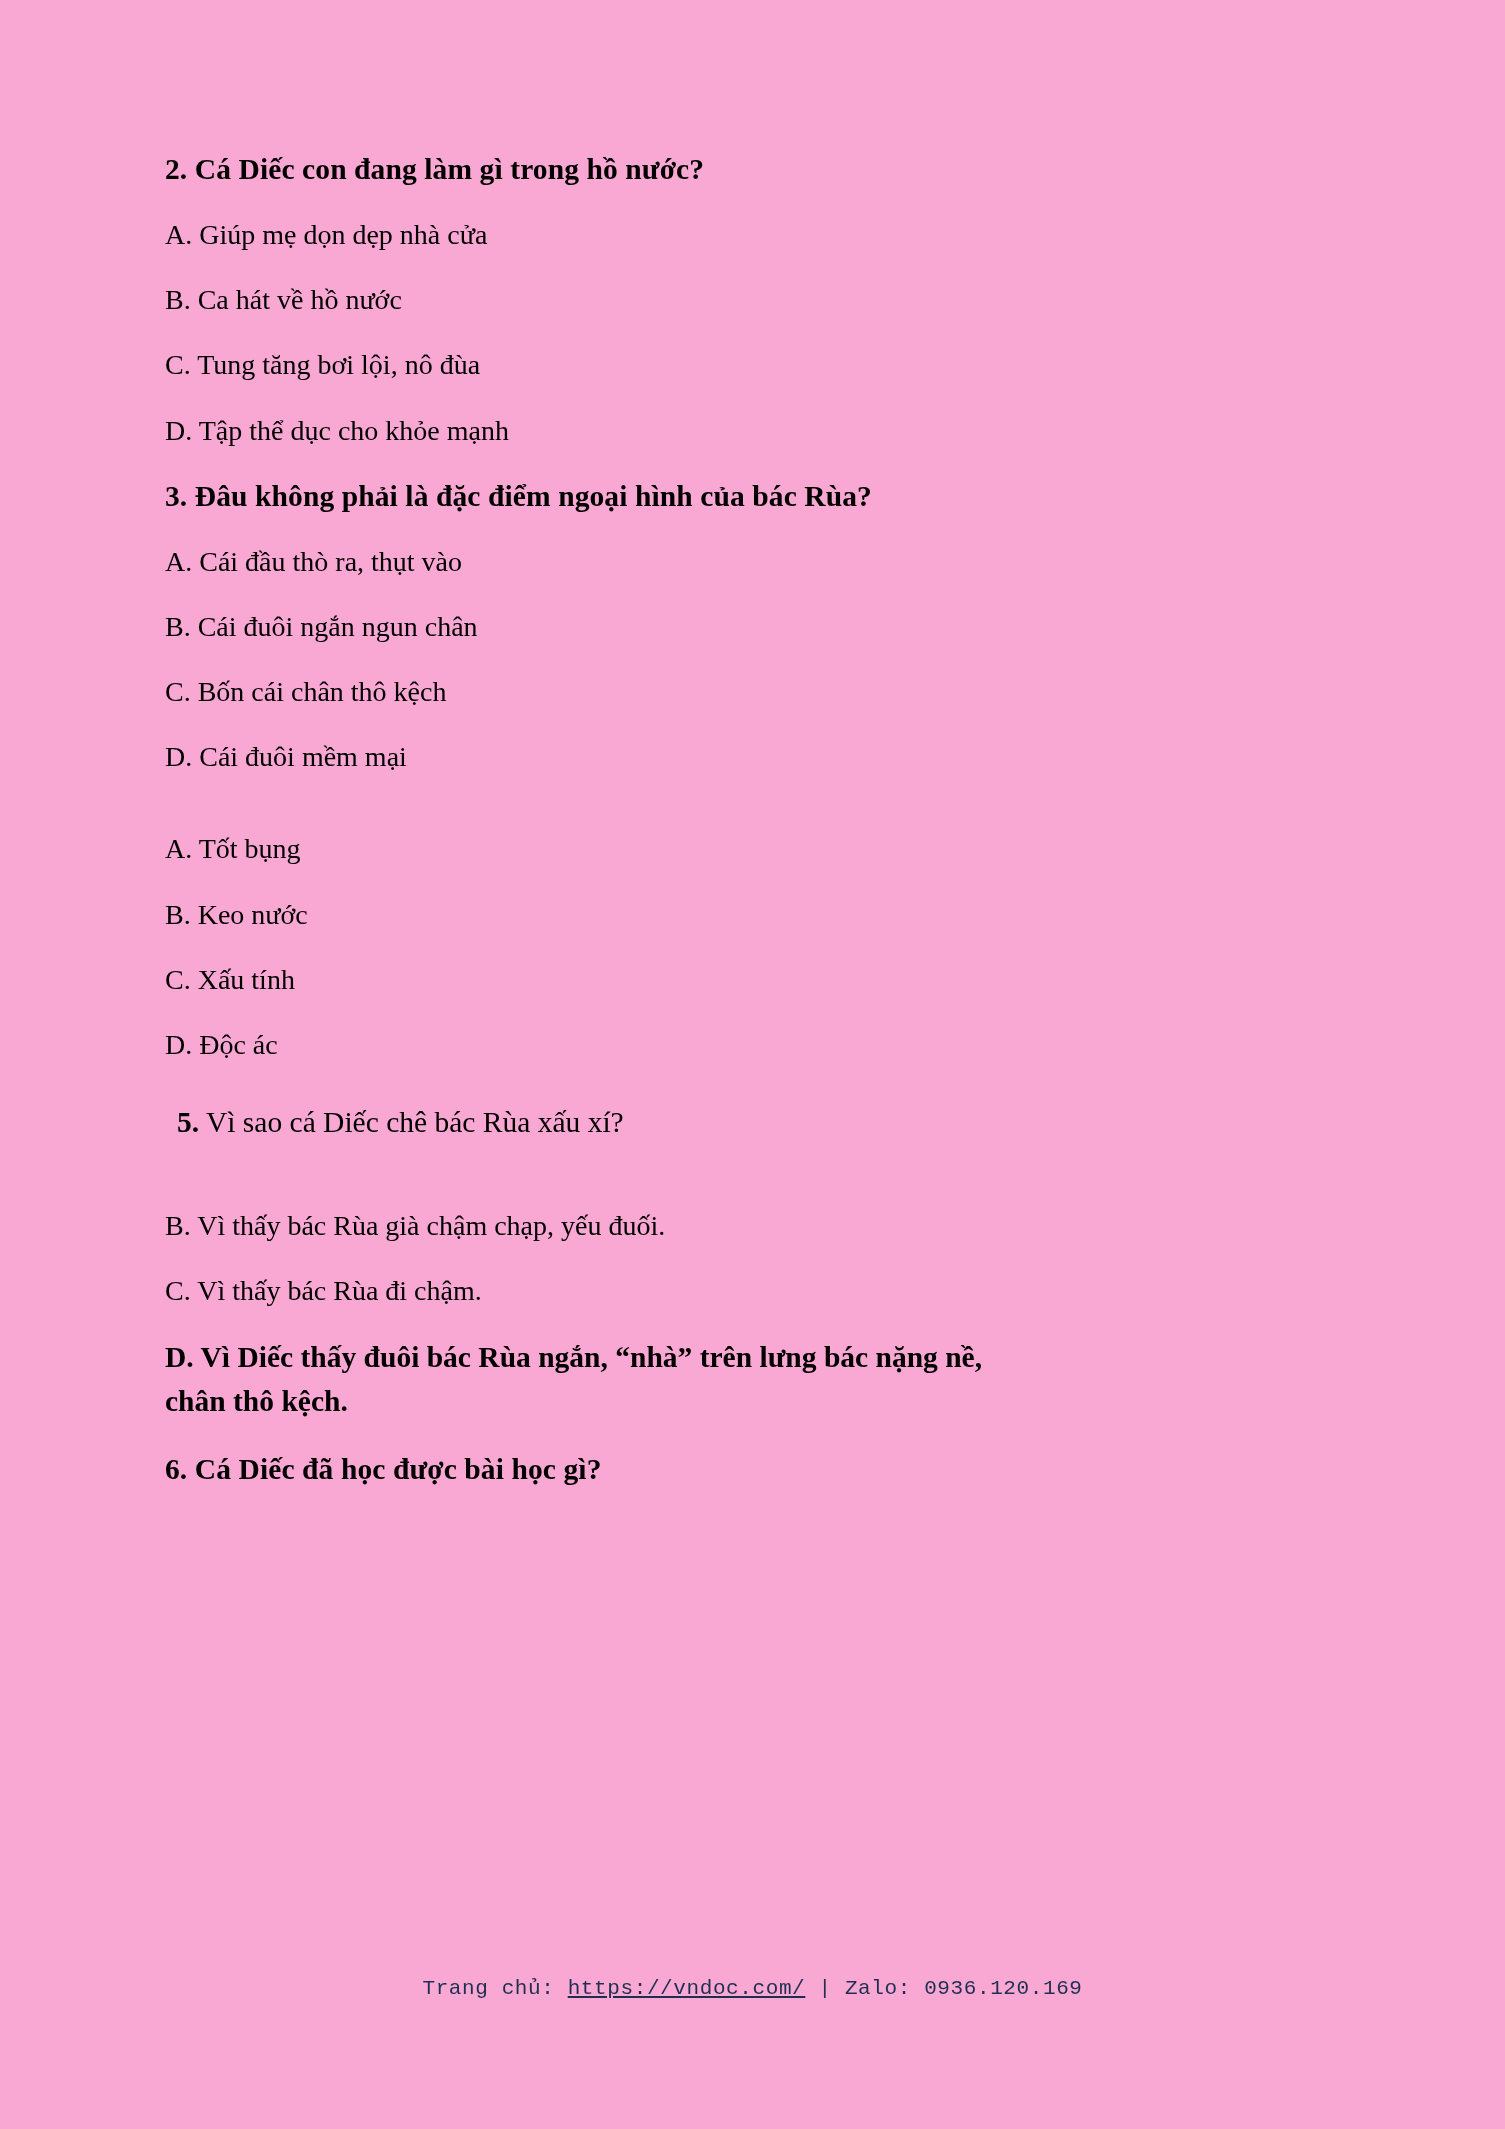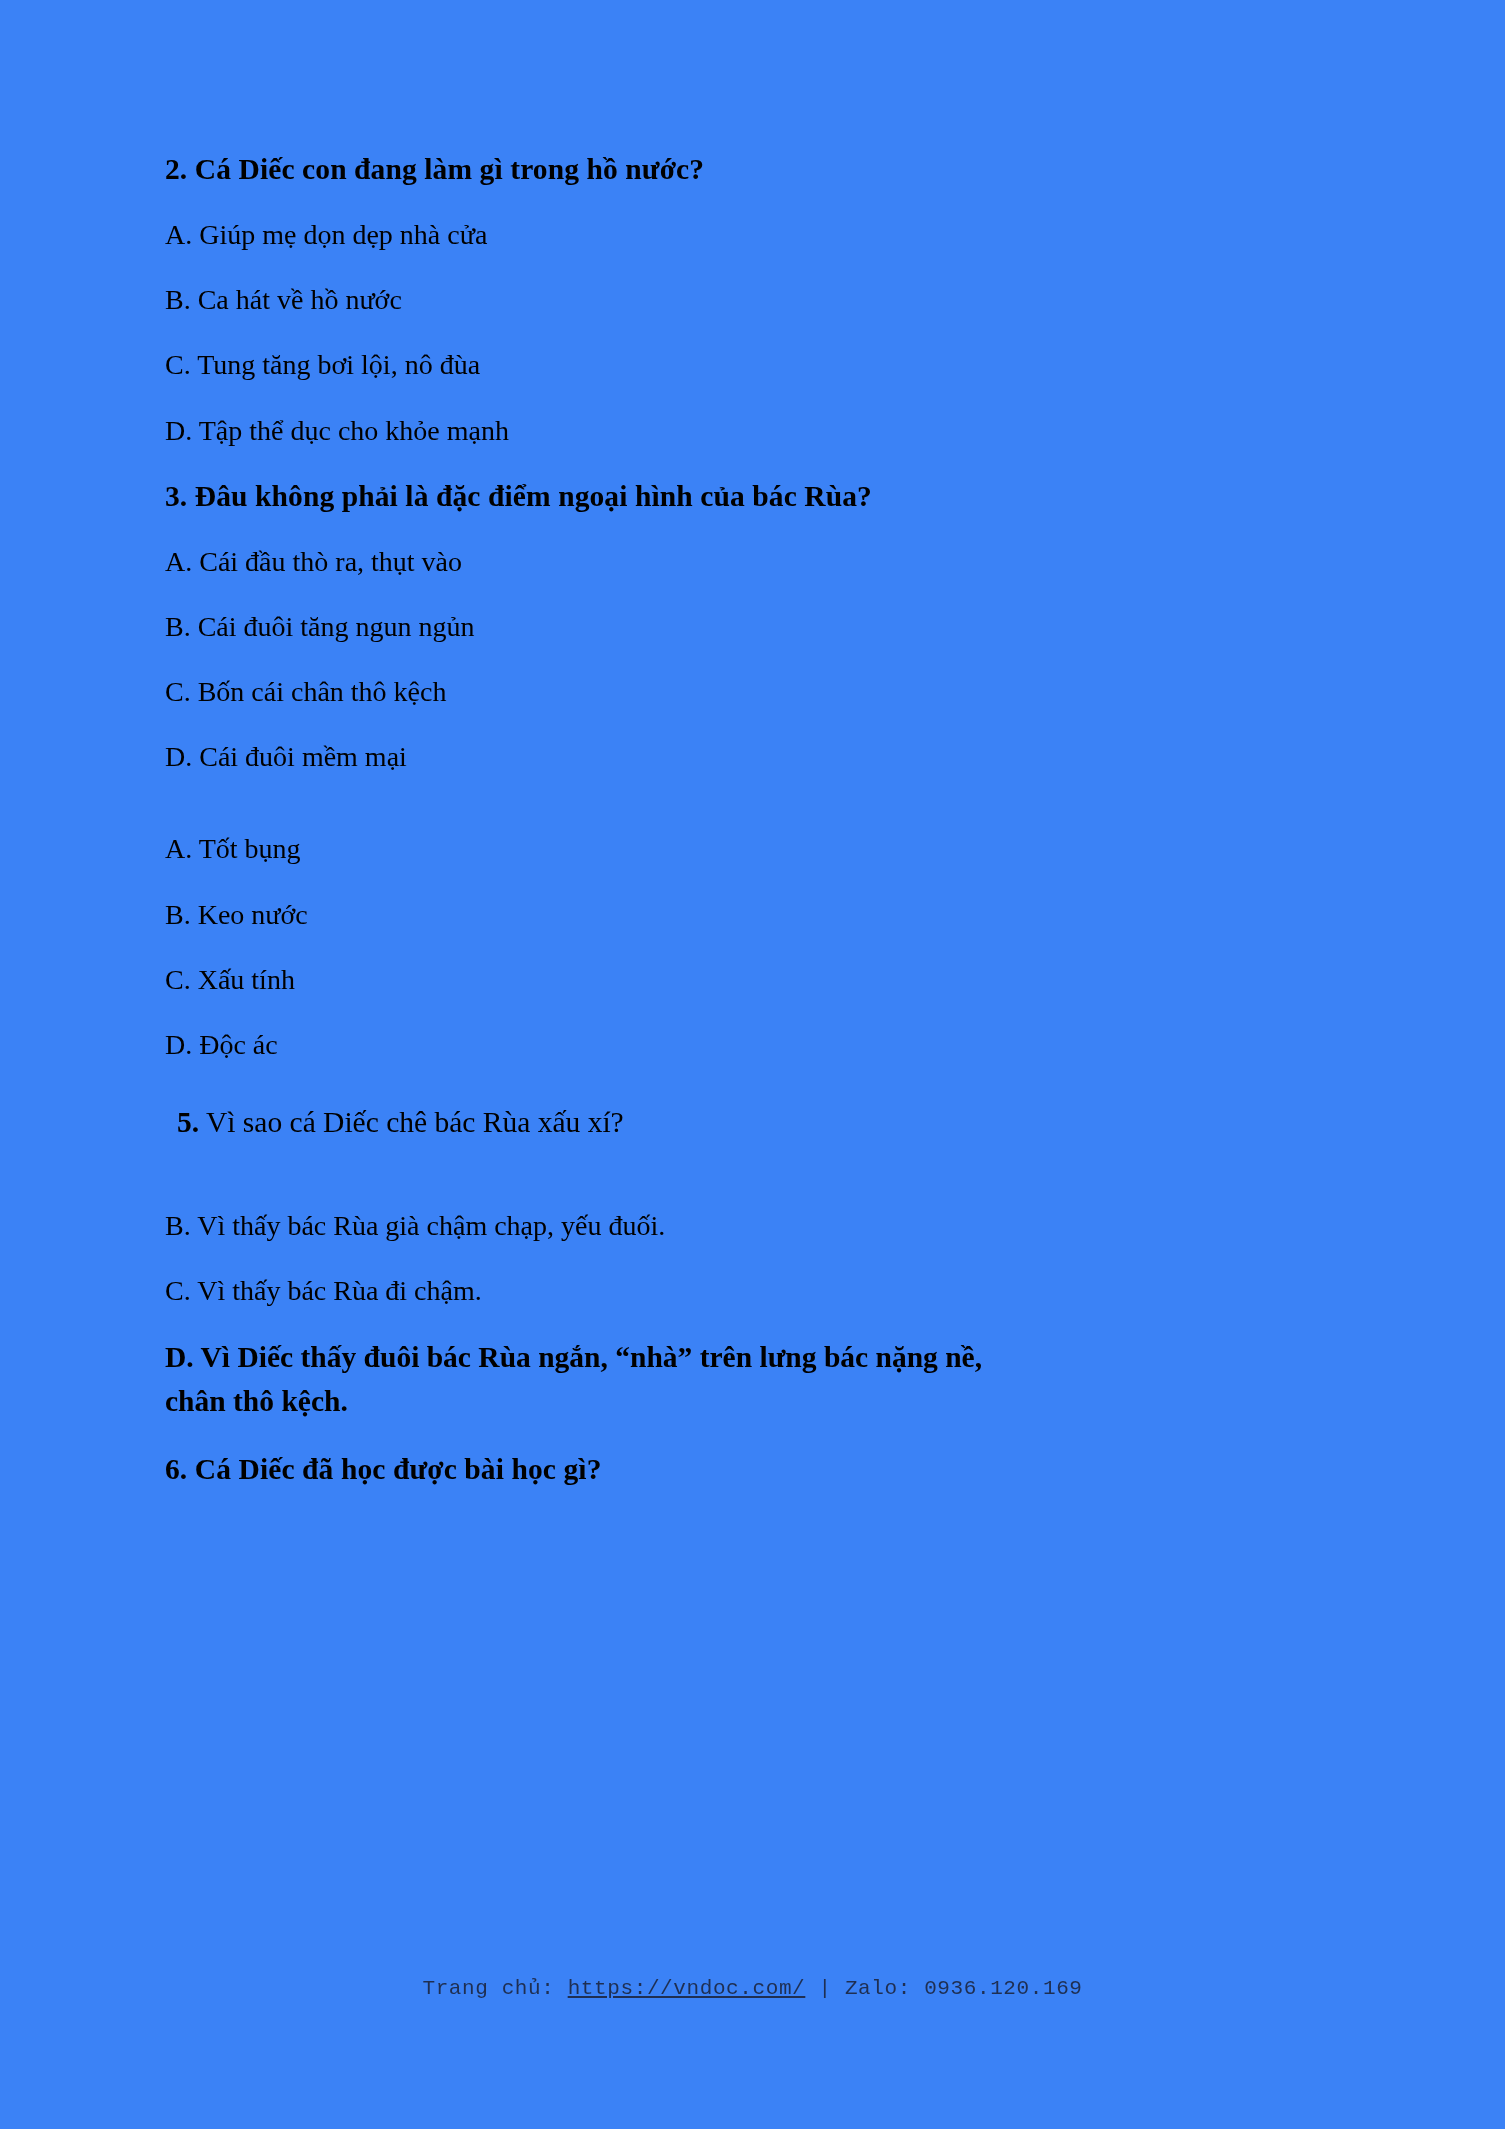--- a/index.html
+++ b/index.html
@@ -15,21 +15,21 @@
     color: #000000;
     overflow: hidden;
   }
 
   .page {
     position: absolute;
     left: 0;
     top: 0;
     width: 1505px;
     height: 2129px;
-    background: #3b82f6;
+    background: #f9a8d4;
   }
 
   .content {
     position: absolute;
     left: 165px;
     top: 150px;
     width: 1180px;
   }
 
   
@@ -111,21 +111,21 @@
     <div class="opt">C. Tung tăng bơi lội, nô đùa</div>
     <div class="gap-opt"></div>
     <div class="opt">D. Tập thể dục cho khỏe mạnh</div>
 
     <div class="gap-q"></div>
 
     <div class="q-heading">3. Đâu không phải là đặc điểm ngoại hình của bác Rùa?</div>
     <div class="gap-opt"></div>
     <div class="opt">A. Cái đầu thò ra, thụt vào</div>
     <div class="gap-opt"></div>
-    <div class="opt">B. Cái đuôi tăng ngun ngủn</div>
+    <div class="opt">B. Cái đuôi ngắn ngun chân</div>
     <div class="gap-opt"></div>
     <div class="opt">C. Bốn cái chân thô kệch</div>
     <div class="gap-opt"></div>
     <div class="opt">D. Cái đuôi mềm mại</div>
 
     <div class="gap-q"></div>
 
     <div class="gap-opt"></div>
     <div class="opt">A. Tốt bụng</div>
     <div class="gap-opt"></div>

